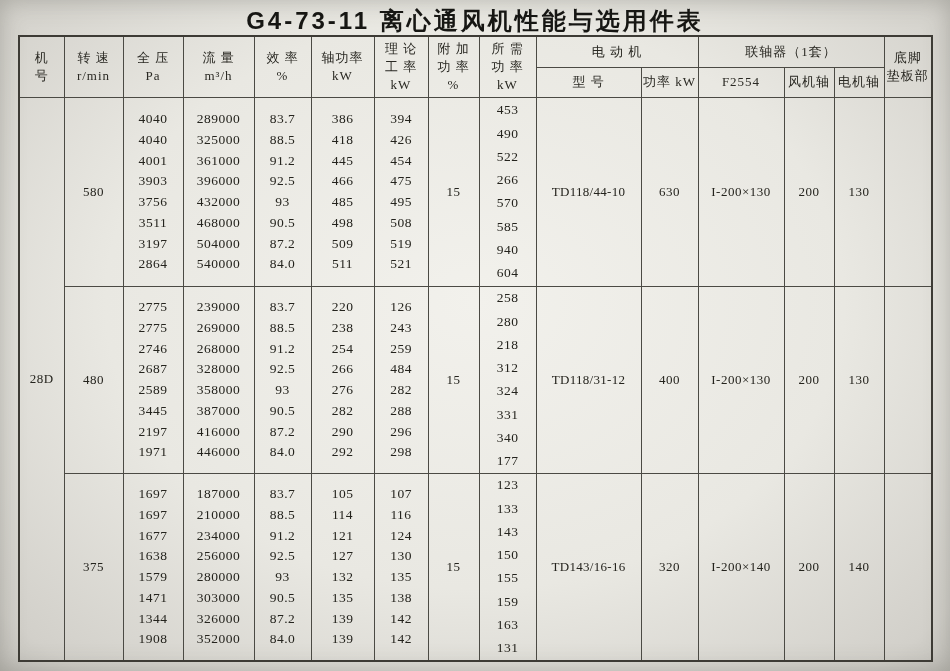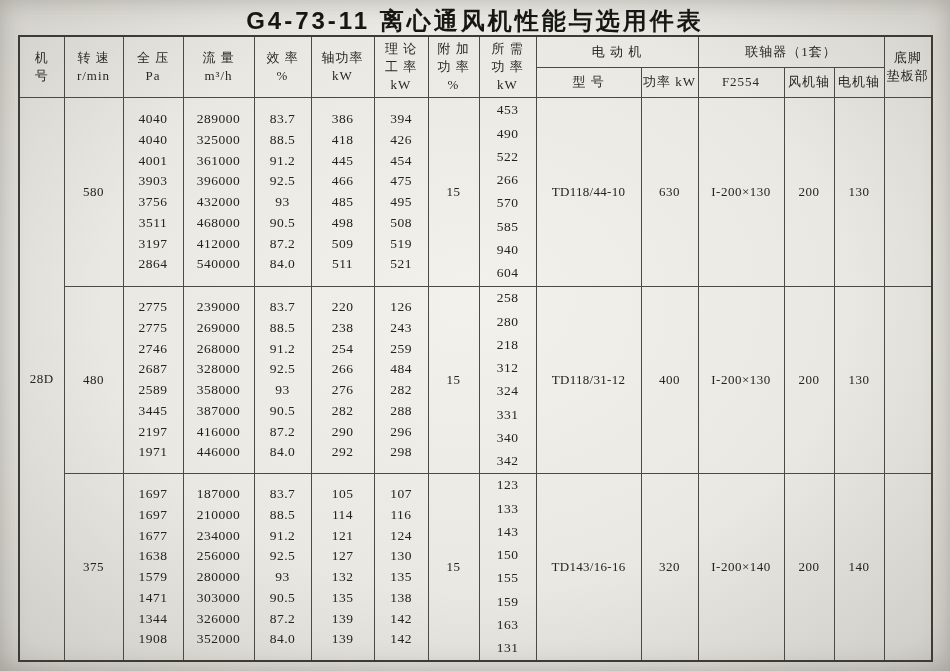--- a/index.html
+++ b/index.html
@@ -132,21 +132,21 @@
             </div>
           </td>
       <td>
             <div class="stack">
               <div class="line">289000</div>
               <div class="line">325000</div>
               <div class="line">361000</div>
               <div class="line">396000</div>
               <div class="line">432000</div>
               <div class="line">468000</div>
-              <div class="line">412000</div>
+              <div class="line">504000</div>
               <div class="line">540000</div>
             </div>
           </td>
       <td>
             <div class="stack">
               <div class="line">83.7</div>
               <div class="line">88.5</div>
               <div class="line">91.2</div>
               <div class="line">92.5</div>
               <div class="line">93</div>
@@ -265,21 +265,21 @@
       <td class="single">15</td>
       <td>
             <div class="stack wide">
               <div class="line">258</div>
               <div class="line">280</div>
               <div class="line">218</div>
               <div class="line">312</div>
               <div class="line">324</div>
               <div class="line">331</div>
               <div class="line">340</div>
-              <div class="line">342</div>
+              <div class="line">177</div>
             </div>
           </td>
       <td class="single model">TD118/31-12</td>
       <td class="single">400</td>
       <td class="single">I-200×130</td>
       <td class="single">200</td>
       <td class="single">130</td>
       <td class="single"></td>
     </tr>
 

